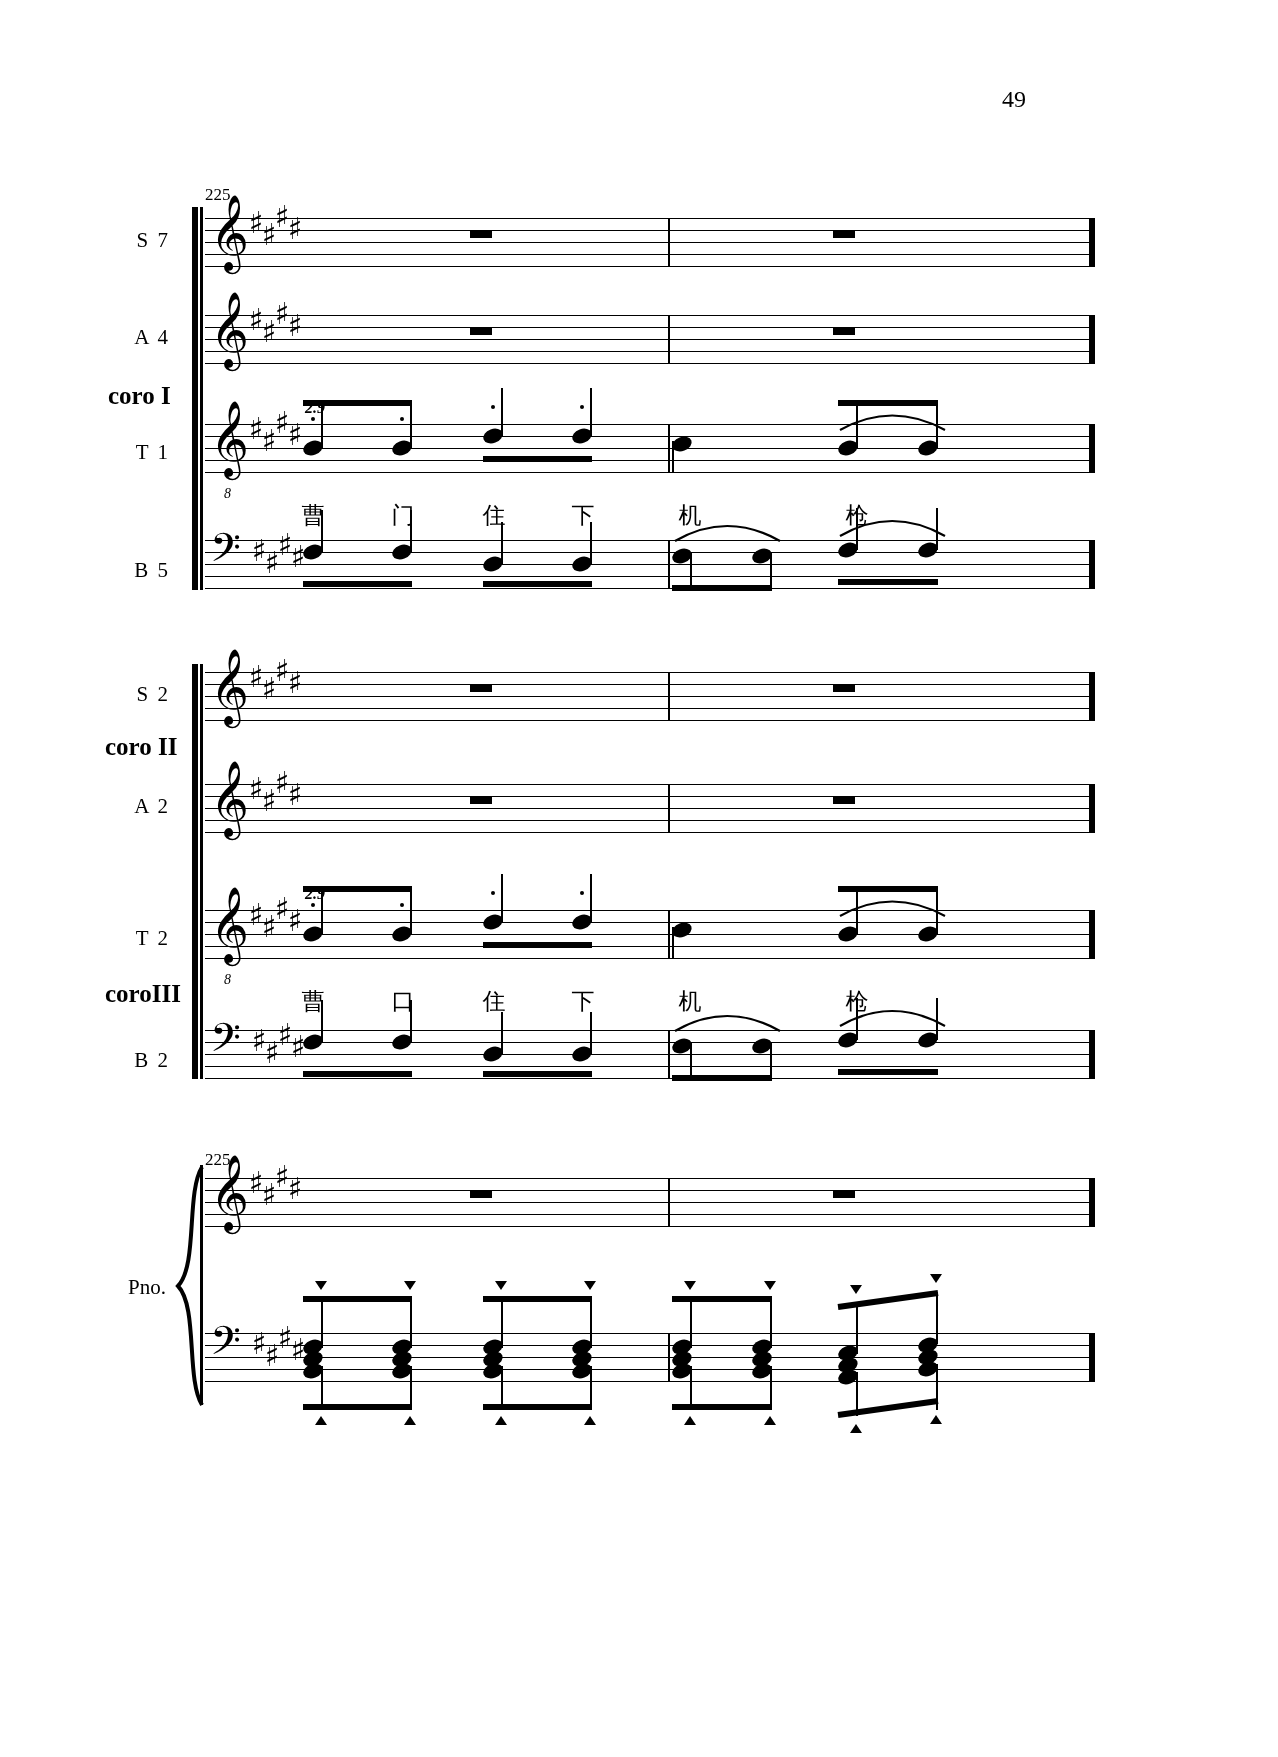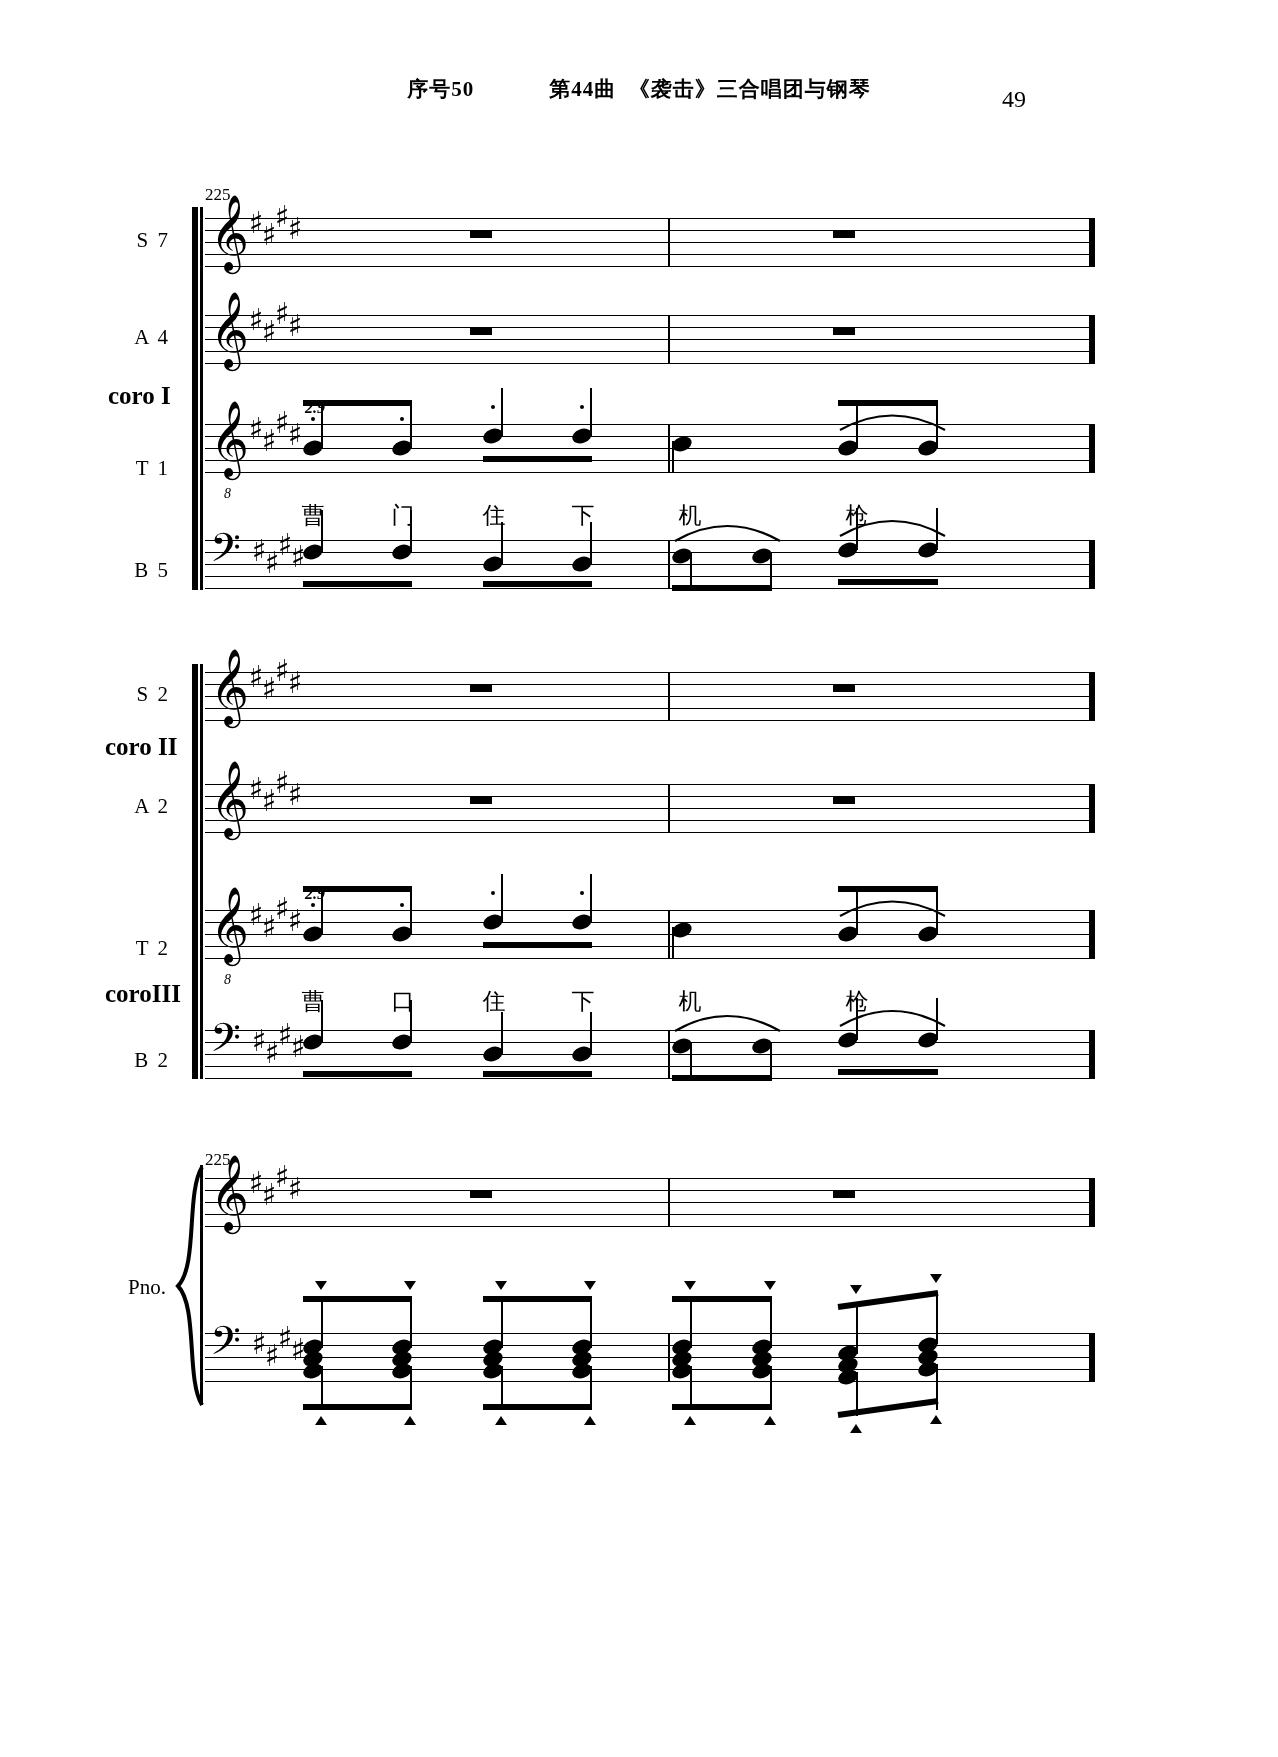--- a/index.html
+++ b/index.html
@@ -221,21 +221,20 @@
   
   .brace {
     position: absolute;
     font-size: 0;
   }
 </style>
 </head>
 <body>
 
 <div class="header">
-  <div class="line2">序号50            第44曲  《袭击》三合唱团与钢琴</div>
 </div>
 <div class="page-number">49</div>
 
 <div class="score">
 
   <div class="sysline thickline" style="top:207px;height:383px;"></div>
   <div class="sysline" style="top:207px;height:383px;"></div>
 
   <div class="sysline thickline" style="top:664px;height:415px;"></div>
   <div class="sysline" style="top:664px;height:415px;"></div>
@@ -334,21 +333,21 @@
     <path d="M5,25 Q57,-4 110,25" stroke="#000" stroke-width="2.2" fill="none"></path>
   </svg>
 
   <div class="lyric" style="left:313px;top:500px;">曹</div>
   <div class="lyric" style="left:403px;top:500px;">门</div>
   <div class="lyric" style="left:494px;top:500px;">住</div>
   <div class="lyric" style="left:583px;top:500px;">下</div>
   <div class="lyric" style="left:690px;top:500px;">机</div>
   <div class="lyric" style="left:857px;top:500px;">枪</div>
 
-  <div class="inst-label" style="left:90px;top:440px;width:80px;margin-top:16px;">T 1</div>
+  <div class="inst-label" style="left:90px;top:440px;width:80px;">T 1</div>
 
   <div class="staff" style="top:540px;">
     <div class="ln"></div>
       <div class="ln"></div>
       <div class="ln"></div>
       <div class="ln"></div>
       <div class="ln"></div>
     <div class="bar thin" style="left:463px;"></div>
     <div class="bar end-thin" style="left:884px;"></div>
     <div class="bar end-thick" style="left:885px;"></div>
@@ -484,21 +483,21 @@
     <path d="M5,25 Q57,-4 110,25" stroke="#000" stroke-width="2.2" fill="none"></path>
   </svg>
 
   <div class="lyric" style="left:313px;top:986px;">曹</div>
   <div class="lyric" style="left:403px;top:986px;">口</div>
   <div class="lyric" style="left:494px;top:986px;">住</div>
   <div class="lyric" style="left:583px;top:986px;">下</div>
   <div class="lyric" style="left:690px;top:986px;">机</div>
   <div class="lyric" style="left:857px;top:986px;">枪</div>
 
-  <div class="inst-label" style="left:90px;top:926px;width:80px;margin-top:10px;">T 2</div>
+  <div class="inst-label" style="left:90px;top:926px;width:80px;">T 2</div>
 
   <div class="coro-label" style="left:105px;top:980px;">coroIII</div>
 
   <div class="staff" style="top:1030px;">
     <div class="ln"></div>
       <div class="ln"></div>
       <div class="ln"></div>
       <div class="ln"></div>
       <div class="ln"></div>
     <div class="bar thin" style="left:463px;"></div>

